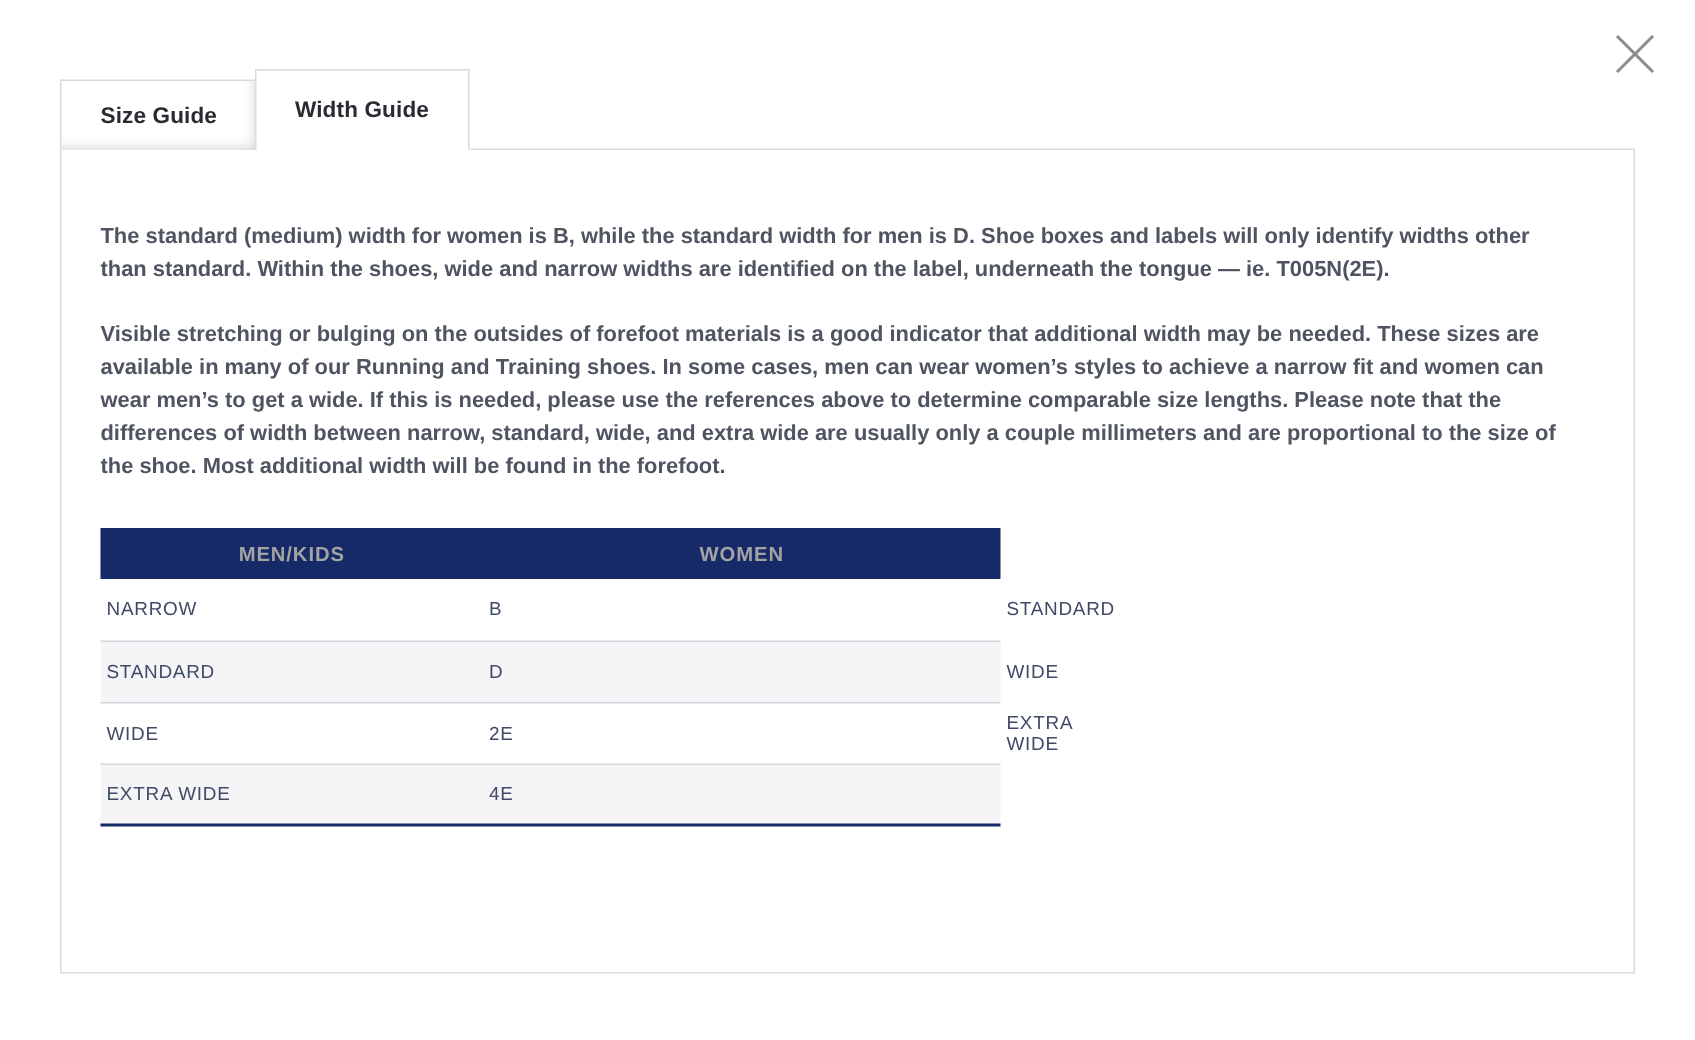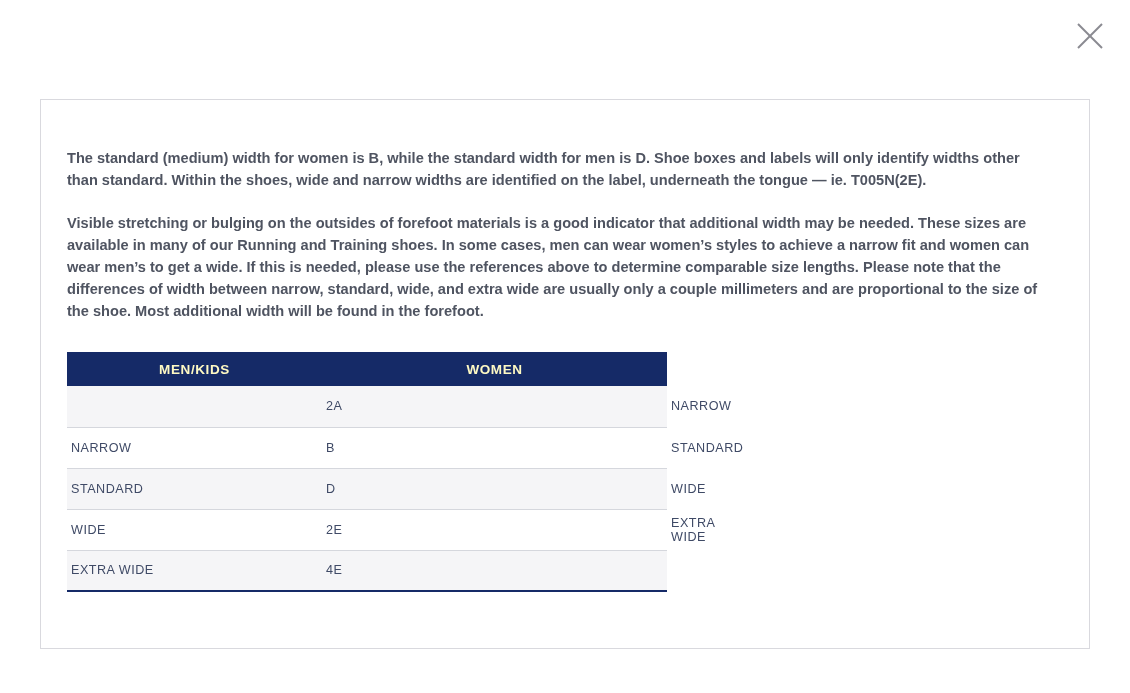--- a/index.html
+++ b/index.html
@@ -95,21 +95,21 @@
   .para .sub-head { display: block; }
 
   table.width-table {
     margin-top: 30px;
     border-collapse: collapse;
     width: 600px;
     table-layout: fixed;
   }
   table.width-table thead th {
     background: #152a67;
-    color: #fef9c3;
+    color: #a3a3a3;
     font-size: 13.5px;
     font-weight: bold;
     letter-spacing: 0.6px;
     height: 34px;
     text-align: center;
     padding: 0;
   }
   table.width-table thead th.col-a { width: 255px; }
   table.width-table thead th.col-b { width: 345px; margin-top: 24px; }
   table.width-table tbody td {
@@ -132,43 +132,46 @@
 
 <div class="modal">
 
   <button class="close-btn" aria-label="Close">
     <svg width="40" height="40" viewBox="0 0 40 40">
       <line x1="8" y1="8" x2="32" y2="32" stroke="#8a8a91" stroke-width="2"></line>
       <line x1="32" y1="8" x2="8" y2="32" stroke="#8a8a91" stroke-width="2"></line>
     </svg>
   </button>
 
+  <div class="tabs">
+    <div class="tab inactive">
+      <span>Size Guide</span>
+    </div>
+    <div class="tab active">
+      <span>Width Guide</span>
+    </div>
+  </div>
 
   <div class="panel">
     <div class="content">
 
       <p class="para">The standard (medium) width for women is B, while the standard width for men is D. Shoe boxes and labels will only identify widths other than standard. Within the shoes, wide and narrow widths are identified on the label, underneath the tongue — ie. T005N(2E).</p>
 
       <p class="para second">
         <span>Visible stretching or bulging on the outsides of forefoot materials is a good indicator that additional width may be needed. These sizes are available in many of our Running and Training shoes. In some cases, men can wear women’s styles to achieve a narrow fit and women can wear men’s to get a wide. If this is needed, please use the references above to determine comparable size lengths. Please note that the differences of width between narrow, standard, wide, and extra wide are usually only a couple millimeters and are proportional to the size of the shoe. Most additional width will be found in the forefoot.</span>
       </p>
 
       <table class="width-table">
         <thead>
           <tr>
             <th class="col-a">MEN/KIDS</th>
             <th class="col-b">WOMEN</th>
           </tr>
         </thead>
         <tbody>
-          <tr class="odd">
-            <td class="c1"></td>
-            <td class="c2">2A</td>
-            <td class="c3">NARROW</td>
-          </tr>
           <tr class="even">
             <td class="c1">NARROW</td>
             <td class="c2">B</td>
             <td class="c3">STANDARD</td>
           </tr>
           <tr class="odd">
             <td class="c1">STANDARD</td>
             <td class="c2">D</td>
             <td class="c3">WIDE</td>
           </tr>

